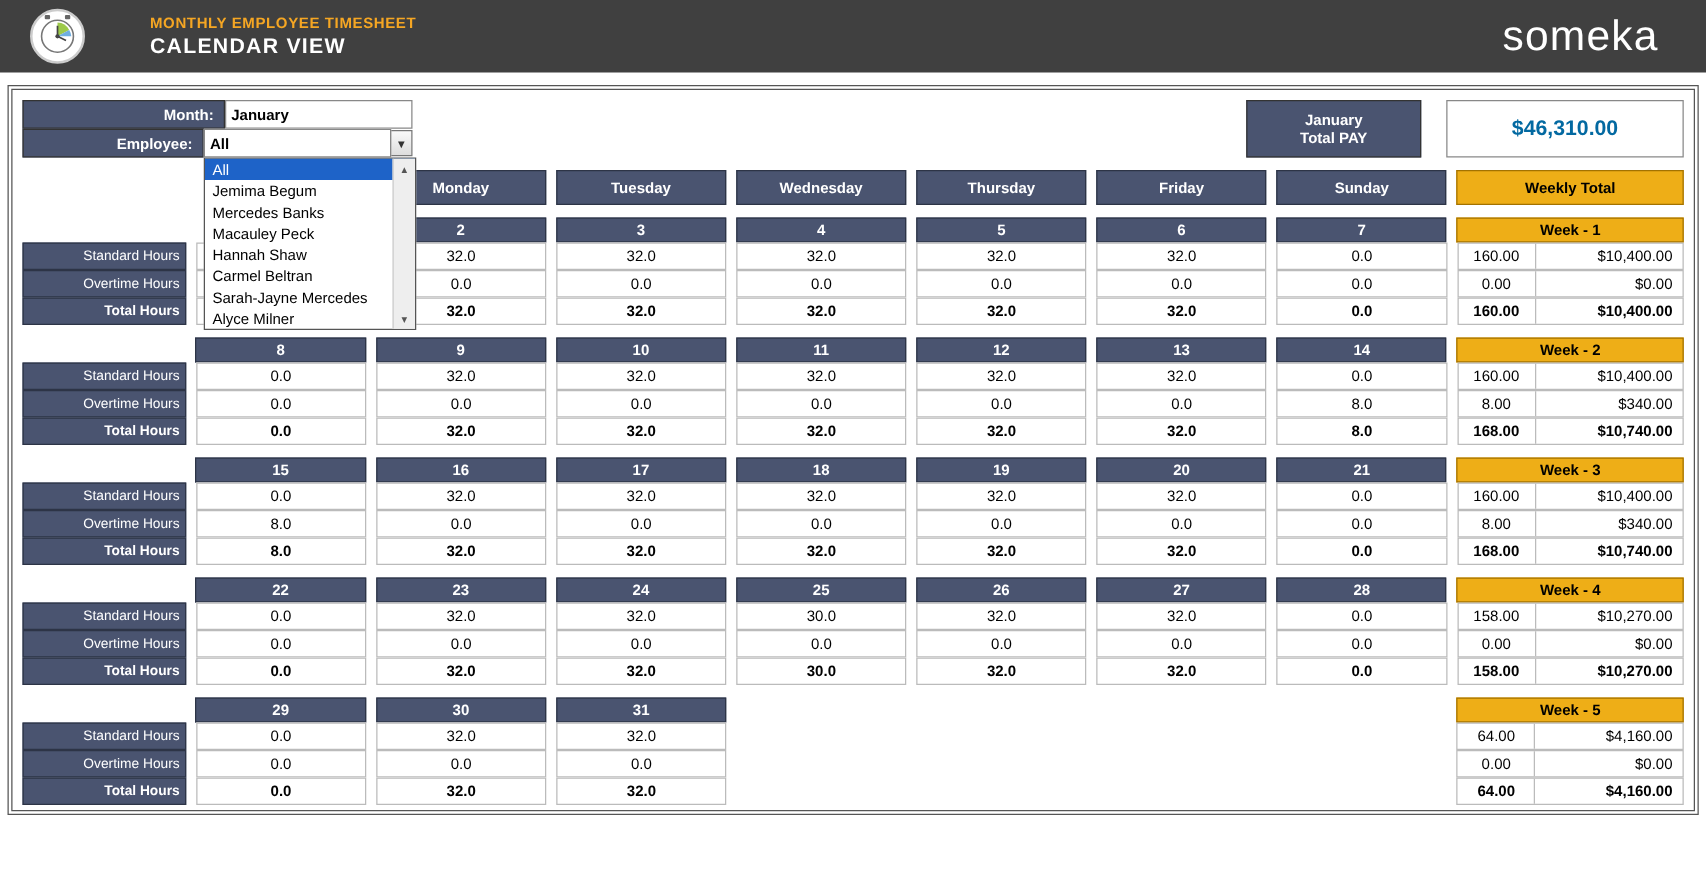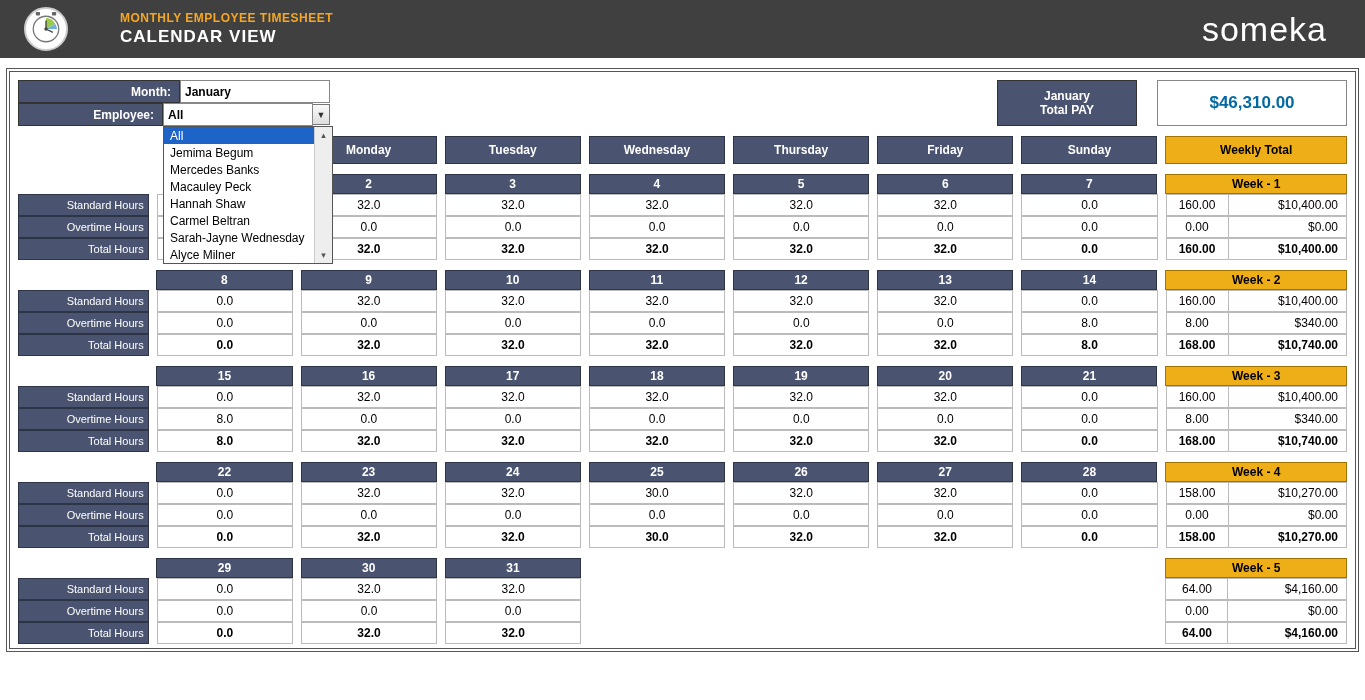--- a/index.html
+++ b/index.html
@@ -90,21 +90,21 @@
     width:192px; background:#eeae17; color:#000; font-weight:700;
     display:flex; align-items:center; justify-content:center;
     border:1px solid #a37200;
   }
   .datarow { display:flex; gap:8px; height:22px; }
   .datarow .lbl {
     width:138px; background:#4a5470; color:#fff; text-align:right;
     padding-right:4px; display:flex; align-items:center; justify-content:flex-end;
     font-size:11px; border:1px solid #2d3446;
   }
-  .datarow.total .lbl { font-weight:400; }
+  .datarow.total .lbl { font-weight:700; }
   .datarow .cell {
     width:144px; background:#fff; border:1px solid #bbb;
     display:flex; align-items:center; justify-content:center;
   }
   .datarow .cell.empty { background:transparent; border:none; }
   .datarow.total .cell { font-weight:700; }
   .datarow .tot {
     width:192px; display:flex; border:1px solid #bbb;
   }
   .datarow .tot .h { width:62px; text-align:center; border-right:1px solid #bbb;
@@ -152,21 +152,21 @@
         <div class="filters filter-lbl" style="height:23px;display:flex;align-items:center;justify-content:flex-end">Employee:</div>
         <div class="filter-val">
           <span>All</span>
           <div class="dropdown-list" id="emp-dd">
             <div class="item sel">All</div>
               <div class="item">Jemima Begum</div>
               <div class="item">Mercedes Banks</div>
               <div class="item">Macauley Peck</div>
               <div class="item">Hannah Shaw</div>
               <div class="item">Carmel Beltran</div>
-              <div class="item">Sarah-Jayne Wednesday</div>
+              <div class="item">Sarah-Jayne Mercedes</div>
               <div class="item">Alyce Milner</div>
               <div class="scroll">
               <div class="arrow">▴</div>
               <div class="arrow" style="position:absolute;bottom:0;left:0;right:0">▾</div>
             </div>
           </div>
         </div>
         <div class="dropdown-btn">▼</div>
       </div>
     </div>

